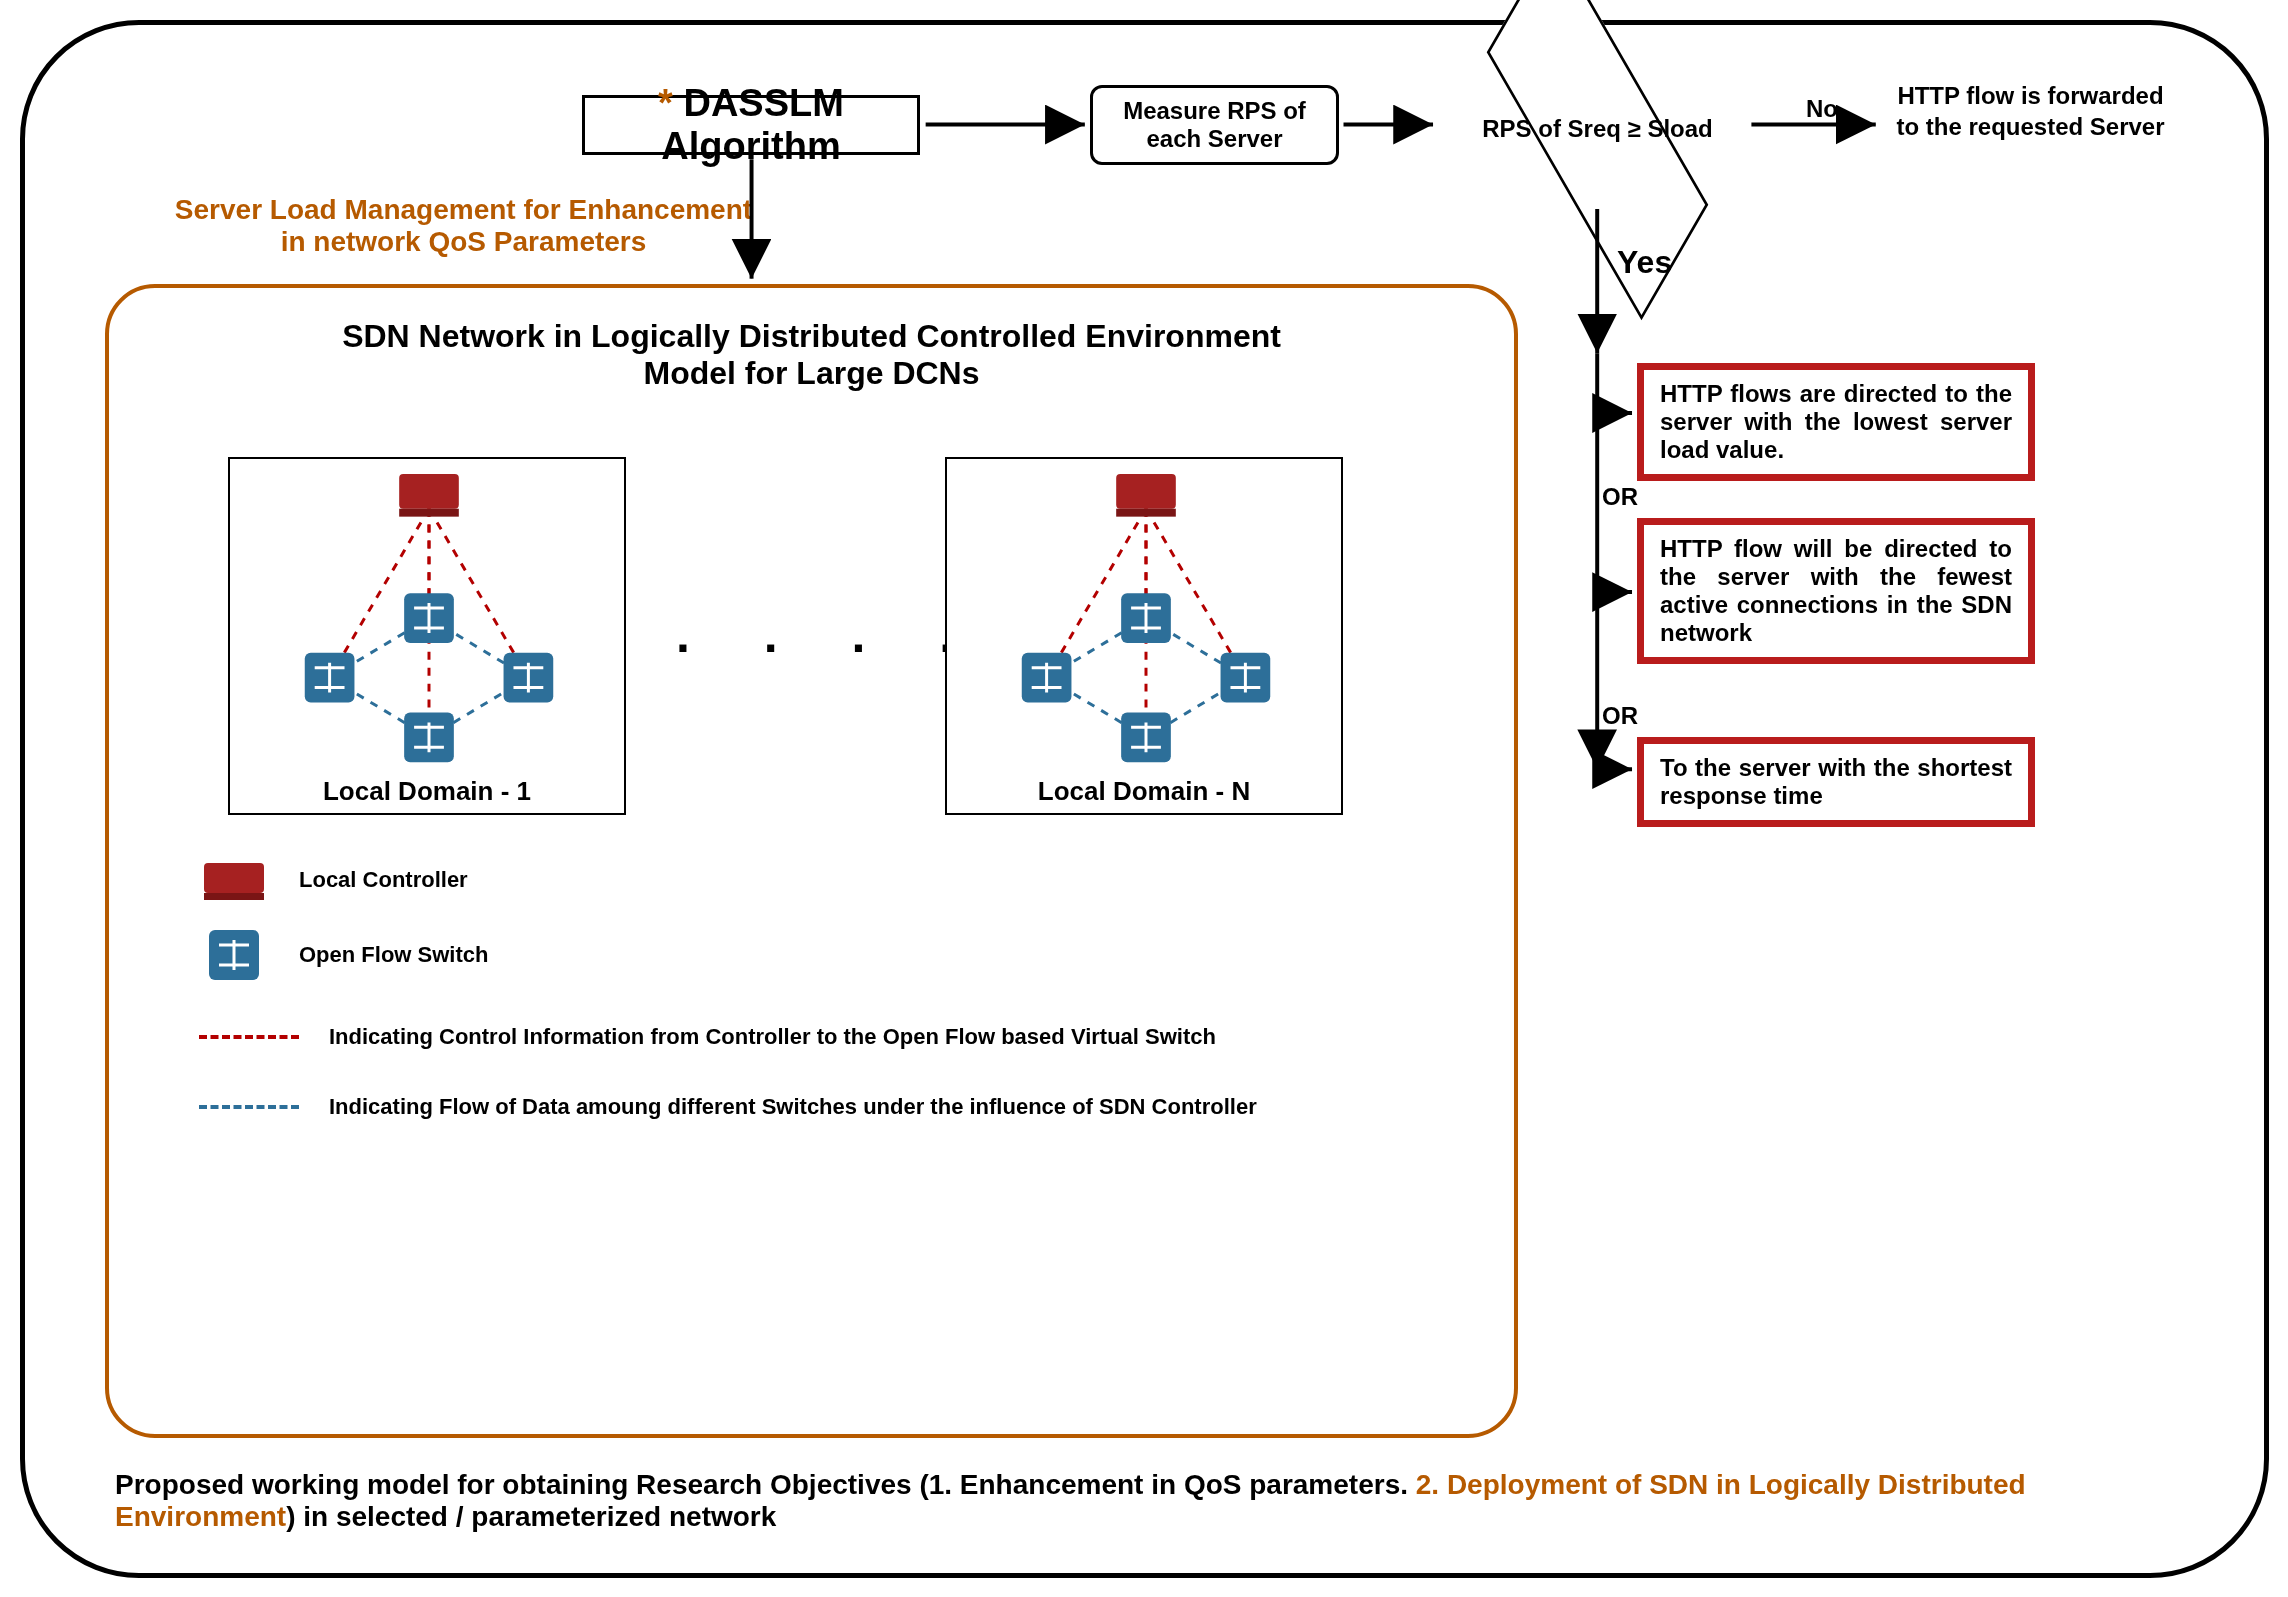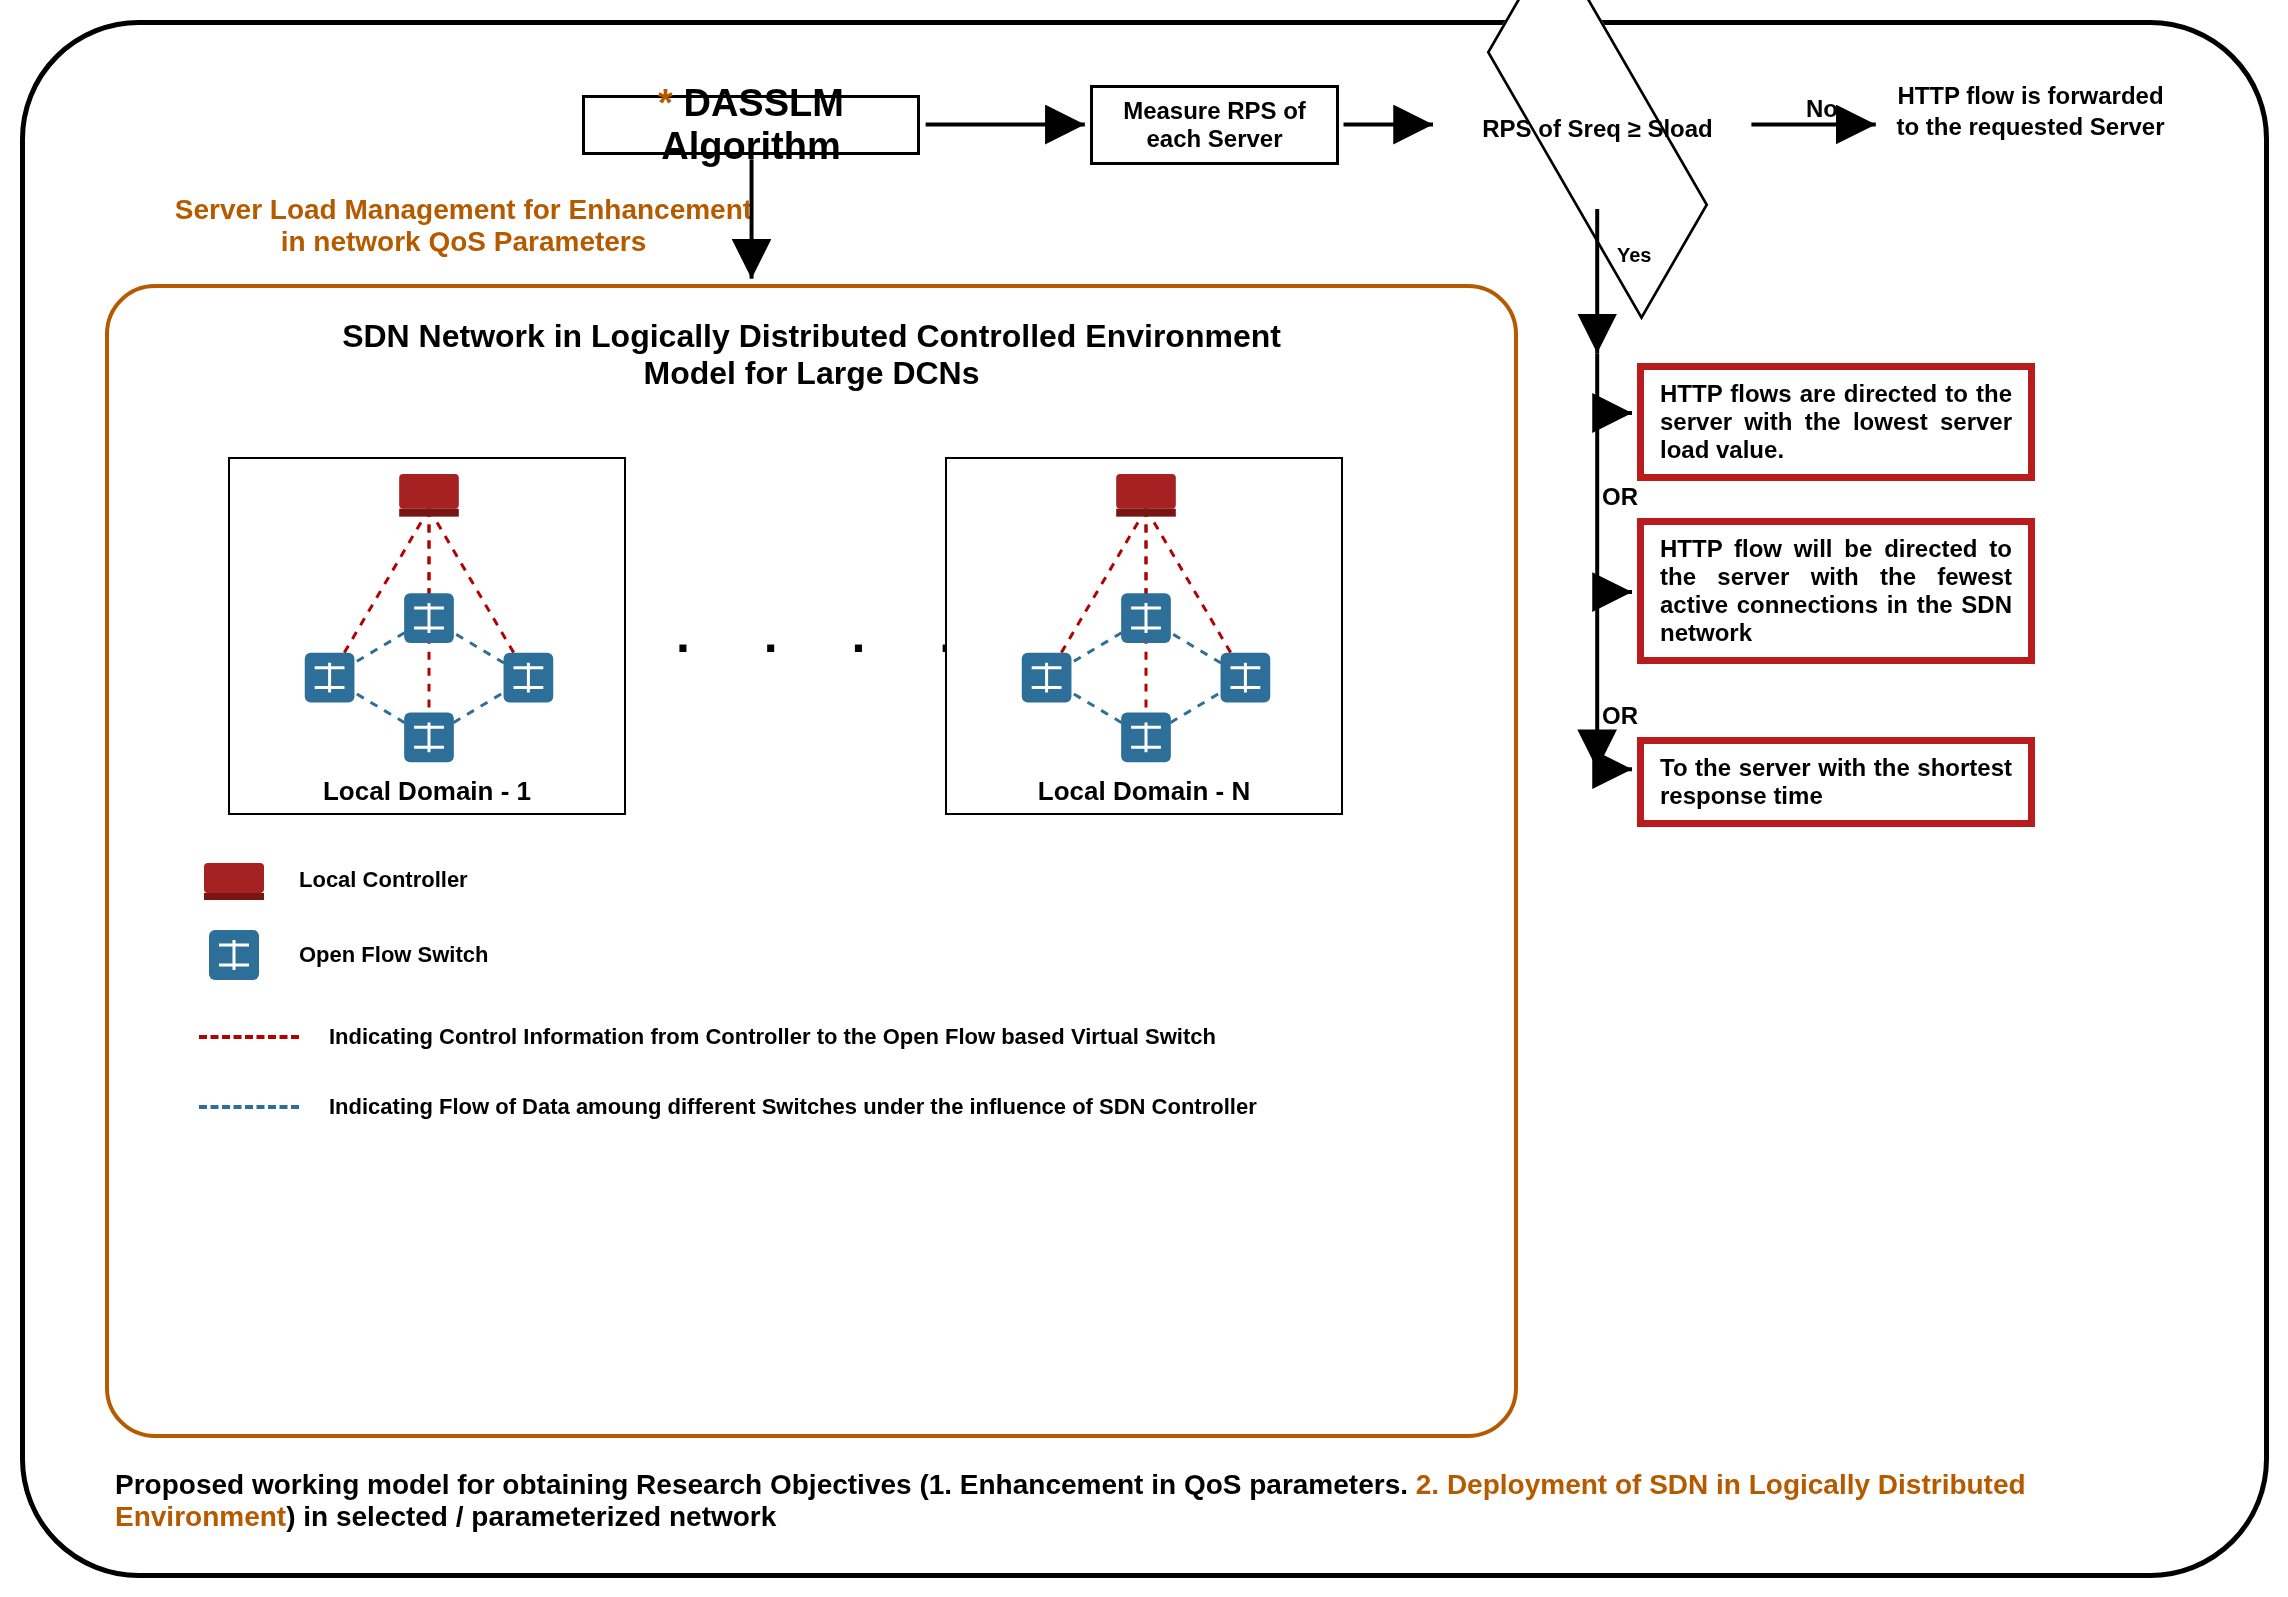--- a/index.html
+++ b/index.html
@@ -55,36 +55,36 @@
 </style>
 </head>
 <body>
 
 <div class="outer">
 
   <div class="node-box" style="left:557px; top:70px; width:338px; height:60px; font-size:38px;">
     <span><span class="asterisk">*</span> <span>DASSLM Algorithm</span></span>
   </div>
 
-  <div class="node-box" style="left:1065px; top:60px; width:249px; height:80px; font-size:24px;">
+  <div class="node-box" style="left:1065px; top:60px; width:249px; height:80px; font-size:24px;border-radius:12px;">
     <span>Measure RPS of each Server</span>
   </div>
 
   <div class="diamond">
     <div class="dshape"></div>
     <div class="dlabel">
         <span>RPS of Sreq ≥ Sload</span>
       </div>
   </div>
 
   <div class="plaintext" style="left:1781px; top:70px; font-size:24px;">No</div>
 
   <div class="plaintext" style="left:1861px; top:55px; width:289px; font-size:24px; line-height:1.3;">HTTP flow is forwarded to the requested Server</div>
 
-  <div class="plaintext" style="left:1592px; top:219px; font-size:20px;">Yes</div>
+  <div class="plaintext" style="left:1592px; top:219px; font-size:32px;">Yes</div>
 
   <div class="options-box" style="left:1612px; top:338px; width:398px;">
     <span>HTTP flows are directed to the server with the lowest server load value.</span>
   </div>
   <div class="or-label" style="left:1577px; top:458px;">OR</div>
   <div class="options-box" style="left:1612px; top:493px; width:398px;">
     <span>HTTP flow will be directed to the server with the fewest active connections in the SDN network</span>
   </div>
   <div class="or-label" style="left:1577px; top:677px;">OR</div>
   <div class="options-box" style="left:1612px; top:712px; width:398px;">

